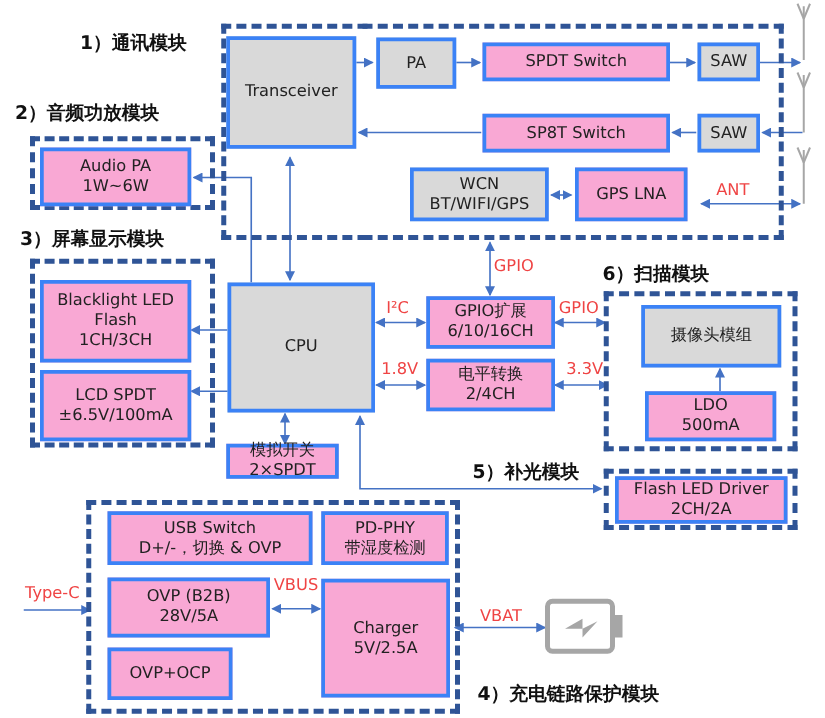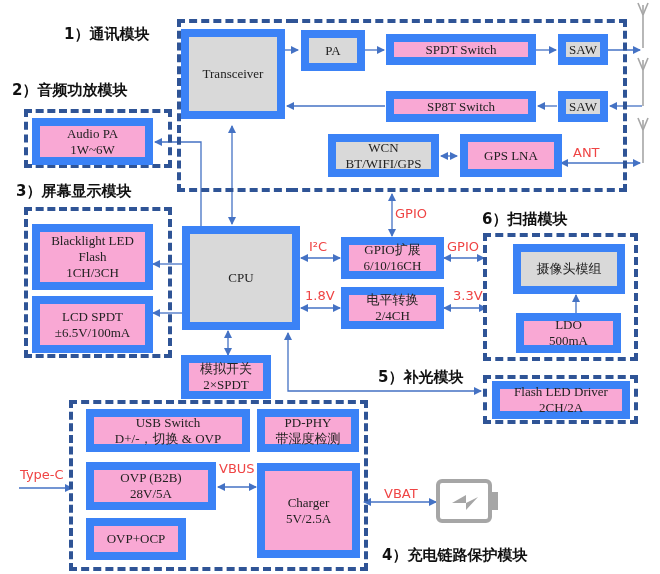--- a/index.html
+++ b/index.html
@@ -1,17 +1,17 @@
 <!DOCTYPE html>
 <html><head>
 <meta charset="utf-8">
 <style>
   html,body{margin:0;padding:0;background:#fff;}
   body{width:660px;height:574px;position:relative;overflow:hidden;font-family:"DejaVu Sans","Liberation Sans",sans-serif;}
-  .box{position:absolute;box-sizing:border-box;border:8px solid #3b82f6;display:flex;align-items:center;justify-content:center;text-align:center;font-size:13px;line-height:16px;color:#222;white-space:pre-line;font-family:Liberation Serif, serif;}
+  .box{position:absolute;box-sizing:border-box;border:3px solid #3b82f6;display:flex;align-items:center;justify-content:center;text-align:center;font-size:13px;line-height:16px;color:#222;white-space:pre-line;}
   .teal{background:#f9a8d4;}
   .gray{background:#d9d9d9;}
   .group{position:absolute;box-sizing:border-box;border:4px dashed #2f5496;}
   .title{position:absolute;font-size:15px;font-weight:bold;color:#111;white-space:nowrap;}
   .lbl{position:absolute;font-size:13px;color:#ef4444;white-space:nowrap;text-align:center;}
   svg.wires{position:absolute;left:0;top:0;}
 </style>
 </head>
 <body>
 
@@ -91,35 +91,35 @@
 <div class="title" style="left:382px;top:546px;">4）充电链路保护模块</div>
 
 <div class="box gray" style="left:181px;top:29px;width:104px;height:90px;">Transceiver</div>
 <div class="box gray" style="left:301px;top:30px;width:64px;height:41px;">PA</div>
 <div class="box teal" style="left:386px;top:34px;width:150px;height:31px;">SPDT Switch</div>
 <div class="box gray" style="left:558px;top:34px;width:50px;height:31px;">SAW</div>
 <div class="box teal" style="left:386px;top:91px;width:150px;height:31px;">SP8T Switch</div>
 <div class="box gray" style="left:558px;top:91px;width:50px;height:31px;">SAW</div>
 <div class="box gray" style="left:328px;top:134px;width:111px;height:43px;">WCN
 BT/WIFI/GPS</div>
-<div class="box teal" style="left:460px;top:134px;width:102px;height:43px;">GPS LNA</div>
+<div class="box teal" style="left:460px;top:134px;width:90px;height:43px;">GPS LNA</div>
 
 <div class="box teal" style="left:32px;top:118px;width:121px;height:47px;">Audio PA
 1W~6W</div>
 <div class="box teal" style="left:32px;top:224px;width:121px;height:66px;">Blacklight LED
 Flash
 1CH/3CH</div>
 <div class="box teal" style="left:32px;top:296px;width:121px;height:57px;">LCD SPDT
 ±6.5V/100mA</div>
 <div class="box gray" style="left:182px;top:226px;width:118px;height:104px;">CPU</div>
 <div class="box teal" style="left:341px;top:237px;width:103px;height:42px;">GPIO扩展
 6/10/16CH</div>
 <div class="box teal" style="left:341px;top:287px;width:103px;height:42px;">电平转换
 2/4CH</div>
-<div class="box teal" style="left:181px;top:355px;width:90px;height:44px;">模拟开关
+<div class="box teal" style="left:181px;top:355px;width:90px;height:28px;">模拟开关
 2×SPDT</div>
 
 <div class="box gray" style="left:513px;top:244px;width:112px;height:50px;">摄像头模组</div>
 <div class="box teal" style="left:516px;top:313px;width:105px;height:40px;text-align:center;">LDO
 500mA</div>
 <div class="box teal" style="left:492px;top:381px;width:138px;height:38px;">Flash LED Driver
 2CH/2A</div>
 
 <div class="box teal" style="left:86px;top:409px;width:164px;height:43px;">USB Switch
 D+/-，切换 &amp; OVP</div>

